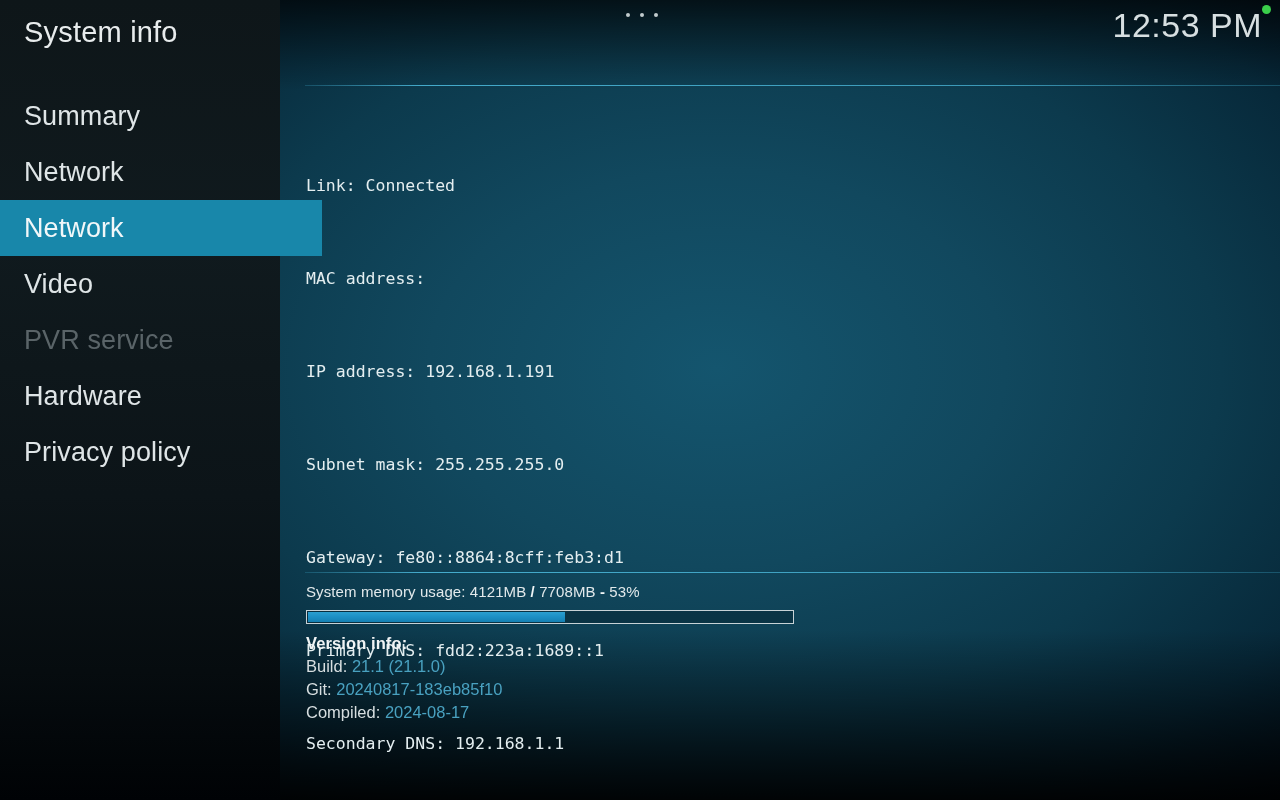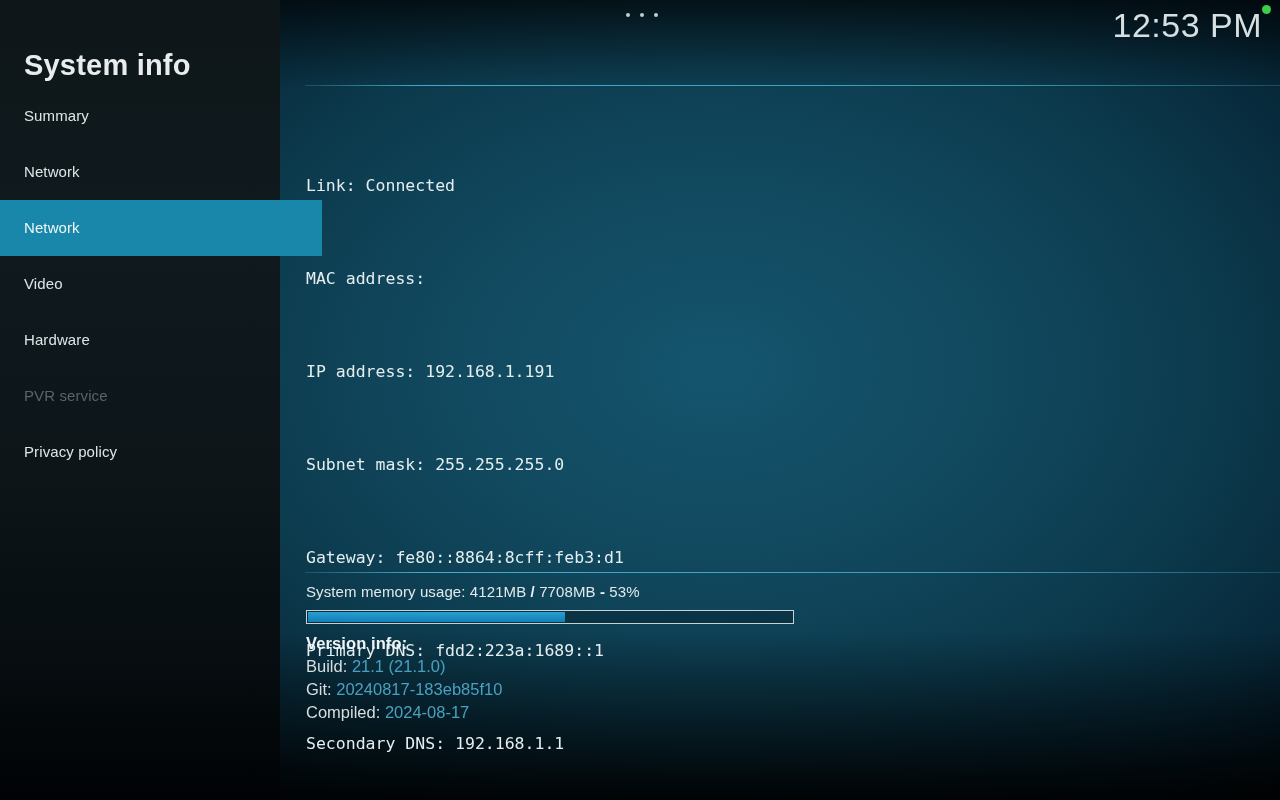--- a/index.html
+++ b/index.html
@@ -52,40 +52,39 @@
     height: 800px;
     background: linear-gradient(180deg, #0e1619 0%, #101a1e 30%, #0c1418 62%, #060c0f 84%, #000205 100%);
     z-index: 5;
   }
 
   #page-title {
     position: absolute;
     left: 24px;
     top: 16px;
     font-size: 29px;
-    font-weight: 700;
+    font-weight: 400;
     color: #e8eced;
     letter-spacing: 0.2px;
     white-space: nowrap;
-    margin-top: 33px;
   }
 
   #sidebar-menu {
     position: absolute;
     left: 0;
     top: 88px;
     width: 280px;
   }
 
   .menu-item {
     position: relative;
     height: 56px;
     line-height: 56px;
     padding-left: 24px;
-    font-size: 15px;
+    font-size: 27px;
     color: #dfe5e7;
     letter-spacing: 0.1px;
     white-space: nowrap;
   }
   .menu-item.selected {
     background: #1887aa;
     color: #f2f7f9;
     width: 322px;
   }
   .menu-item.disabled {
@@ -248,22 +247,22 @@
     </div>
   </div>
 
   <div id="sidebar">
     <div id="page-title">System info</div>
     <div id="sidebar-menu">
       <div class="menu-item">Summary</div>
       <div class="menu-item">Network</div>
       <div class="menu-item selected">Network</div>
       <div class="menu-item">Video</div>
+      <div class="menu-item disabled">PVR service</div>
       <div class="menu-item">Hardware</div>
-      <div class="menu-item disabled">PVR service</div>
       <div class="menu-item">Privacy policy</div>
     </div>
   </div>
 
   <div id="vignette-top"></div>
   <div id="vignette-bottom"></div>
 
   <div id="ellipsis-icon">
     <span></span>
     <span></span>

